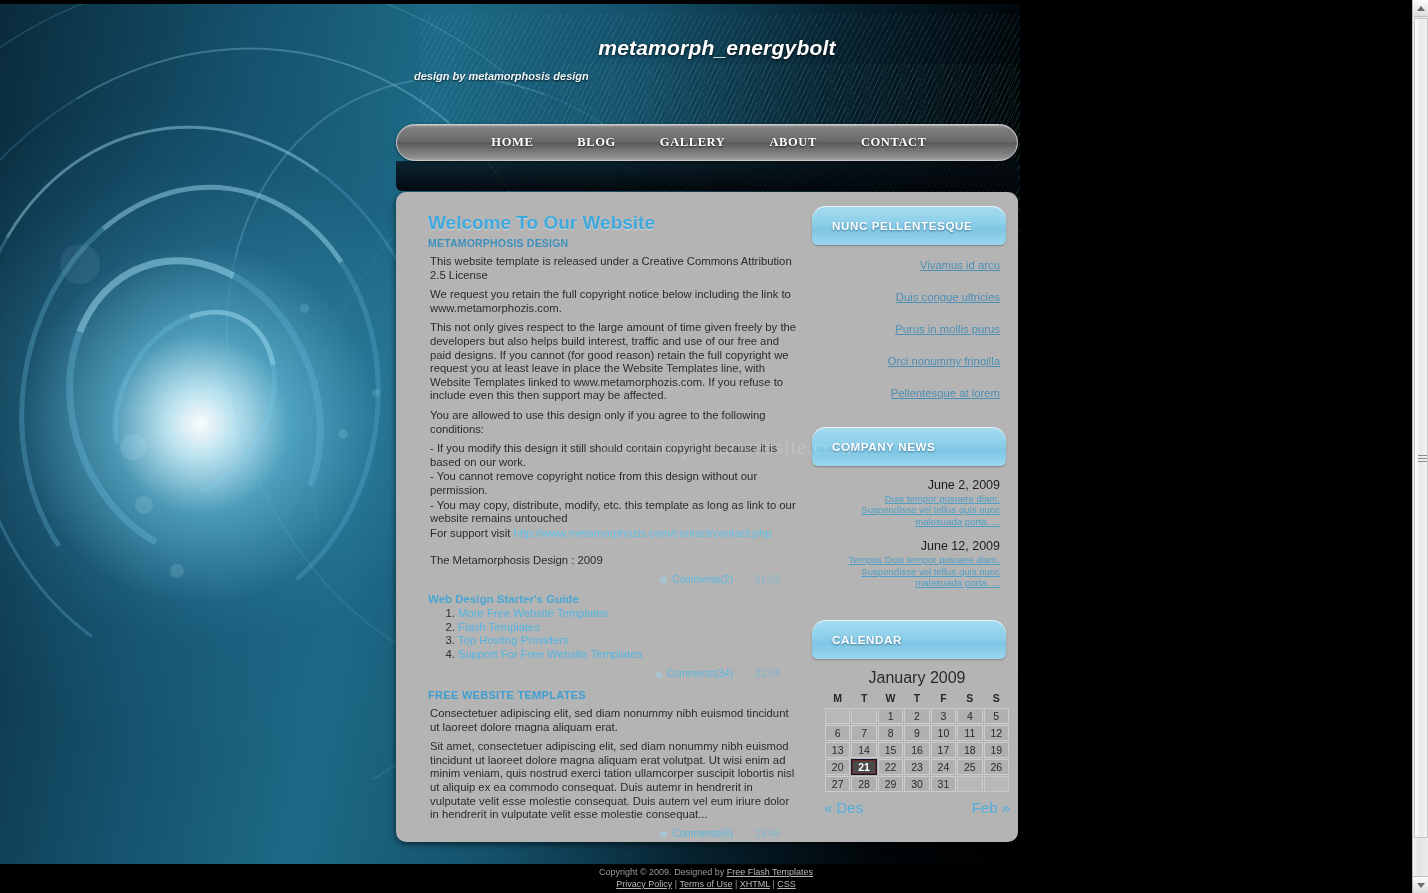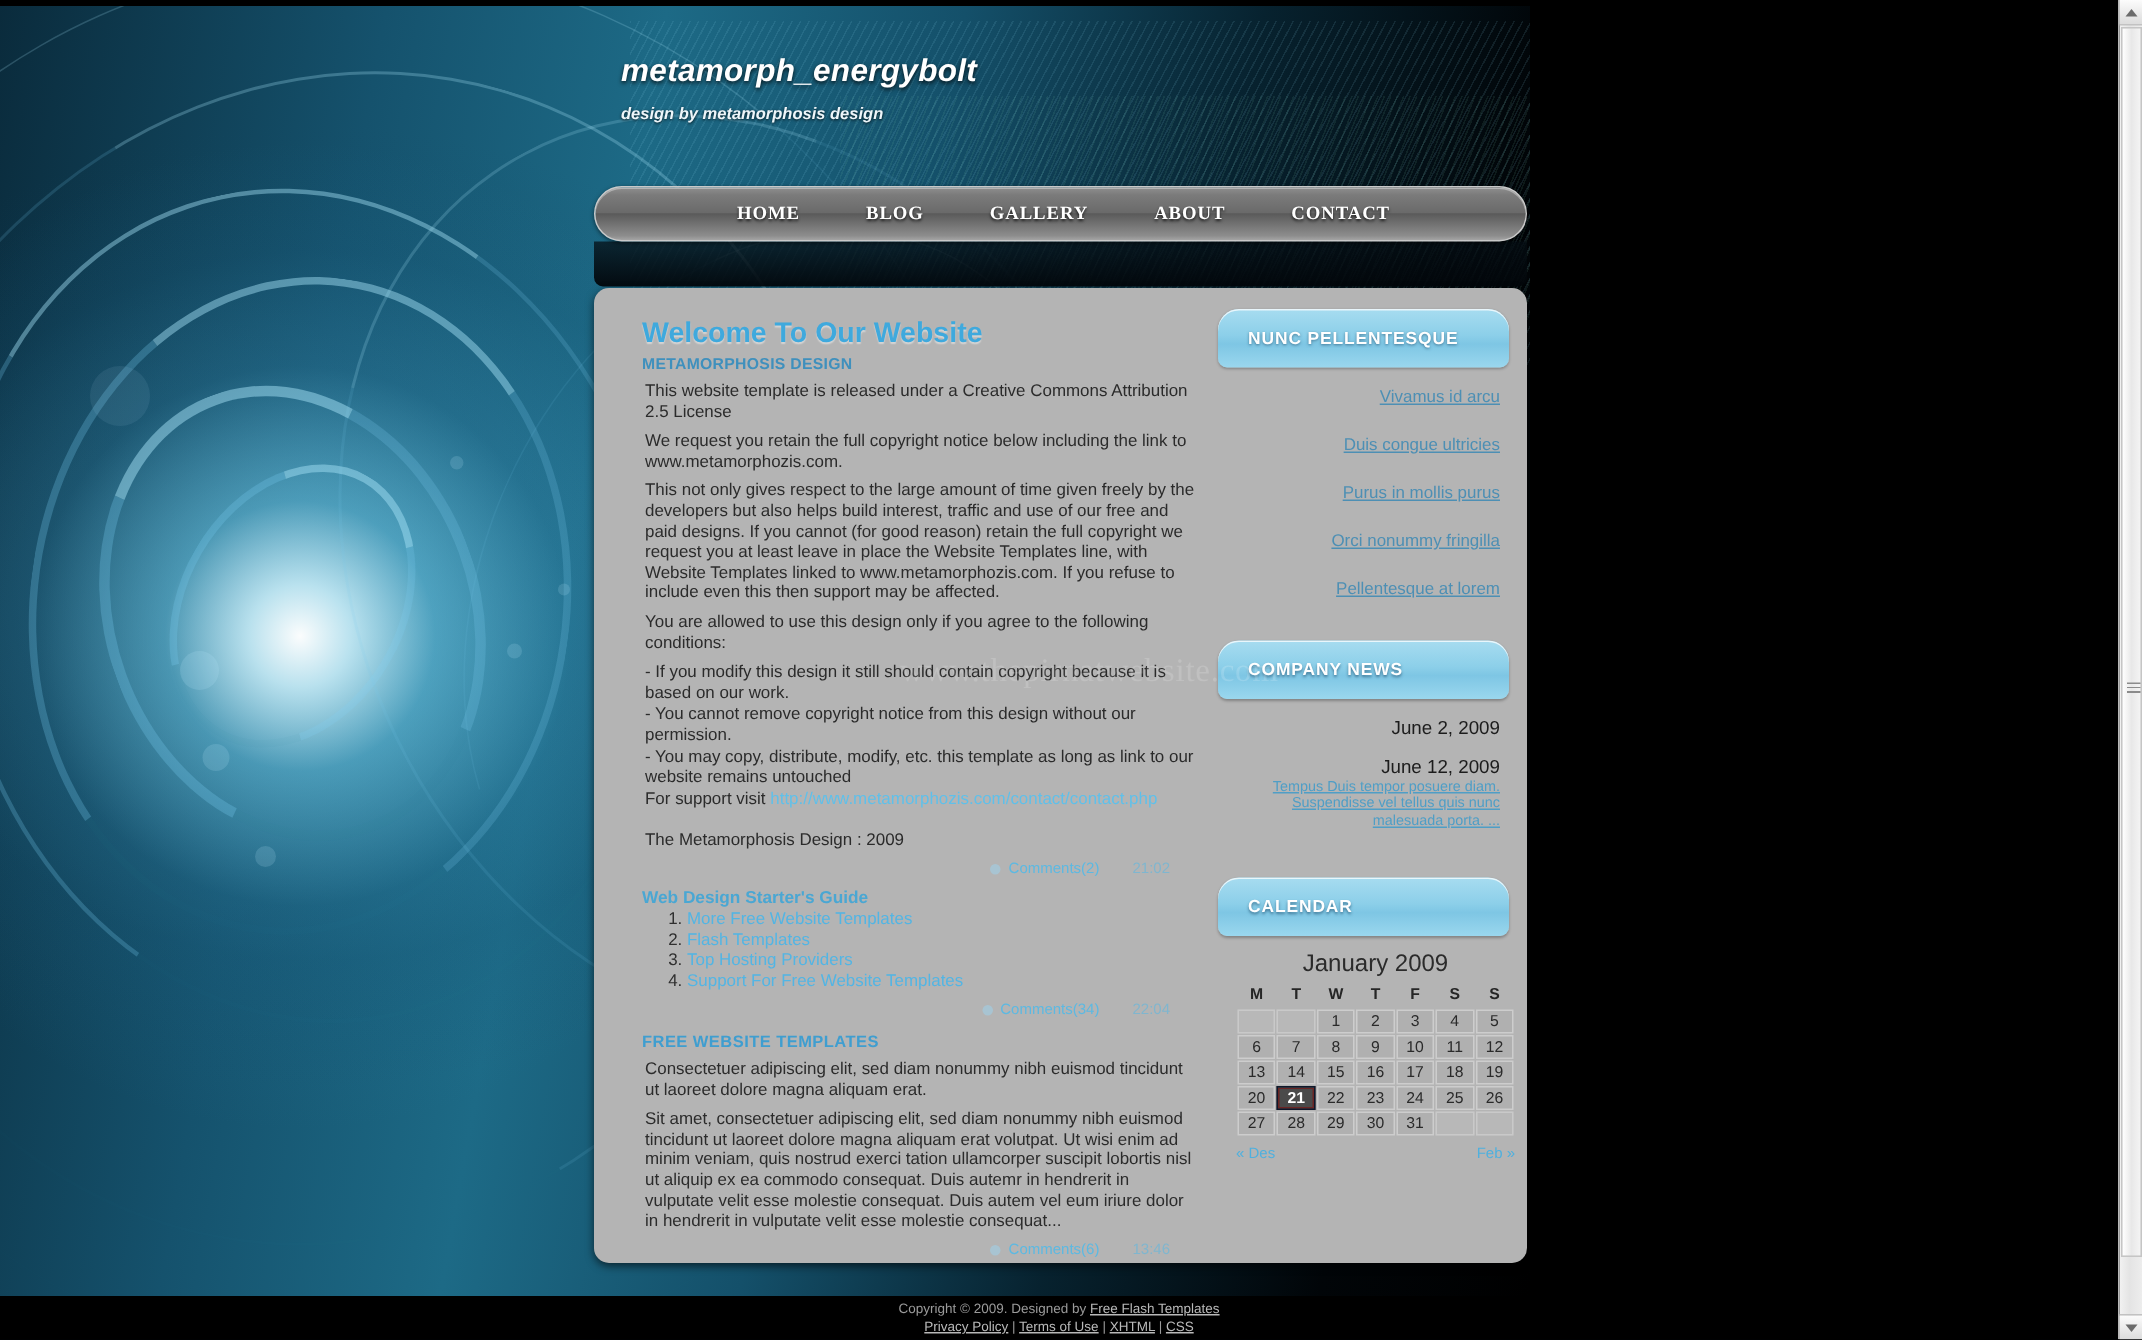--- a/index.html
+++ b/index.html
@@ -67,20 +67,21 @@
 
   
   #site-header {
     position: absolute; left: 396px; top: 36px; width: 624px; height: 80px;
   }
   #logo {
     margin: 0; padding: 0 0 0 18px;
     font-size: 21px; font-style: italic; font-weight: bold;
     color: #ffffff; letter-spacing: .2px;
     text-shadow: 0 1px 3px rgba(0,0,0,.8);
+    text-align: center;
   }
   #tagline {
     margin: 10px 0 0 0; padding-left: 18px;
     font-size: 11px; font-style: italic; font-weight: bold;
     color: #eef6fa;
     text-shadow: 0 1px 2px rgba(0,0,0,.8);
   }
 
   
   #nav {
@@ -223,21 +224,21 @@
     color: #2a2a2a;
   }
   table#calendar td.empty { background: #b8b8b8; border-color: #c9c9c9; }
   table#calendar td.today {
     background: #4a4a4a; color: #ffffff; font-weight: bold;
     border: 1px solid #0f172a;
     box-shadow: inset 0 0 0 1px #6a2524;
   }
   #cal-nav {
     width: 186px; display: flex; justify-content: space-between;
-    margin-top: 6px; font-size: 10px;
+    margin-top: 6px; font-size: 15px;
   }
   #cal-nav a { color: #4fb0de; text-decoration: none; }
 
   
   #footer {
     position: absolute; left: 0; top: 866px; width: 1412px;
     text-align: center;
     font-size: 9px; color: #9a9a9a; line-height: 12px;
   }
   #footer a { color: #b9b9b9; text-decoration: underline; }
@@ -375,20 +376,21 @@
         </div>
       </div>
 
       <div class="widget">
         <div class="widget-head">
           <span>COMPANY NEWS</span>
         </div>
         <div class="widget-body" style="padding-top:12px;">
           <div class="news-item">
             <div class="news-date">June 2, 2009</div>
+            <a class="news-text" href="#">Duis tempor posuere diam. Suspendisse vel tellus quis nunc malesuada porta. ...</a>
           </div>
           <div class="news-item">
             <div class="news-date">June 12, 2009</div>
             <a class="news-text" href="#">Tempus Duis tempor posuere diam. Suspendisse vel tellus quis nunc malesuada porta. ...</a>
           </div>
         </div>
       </div>
 
       <div class="widget" style="margin-top:14px;">
         <div class="widget-head">

